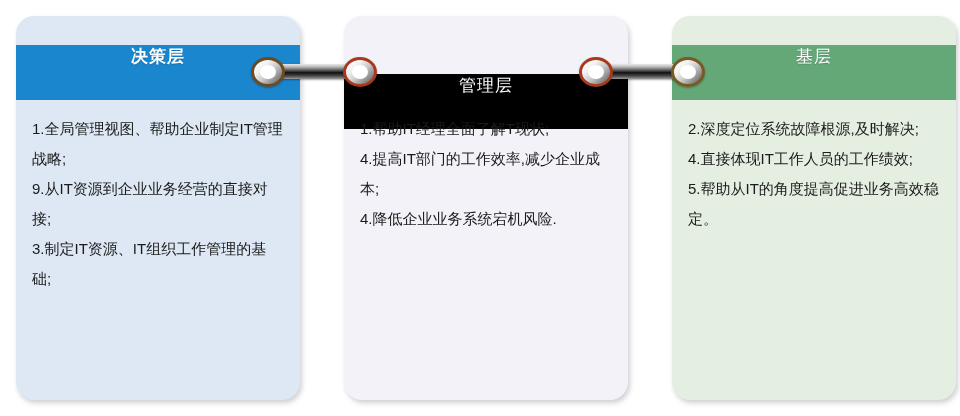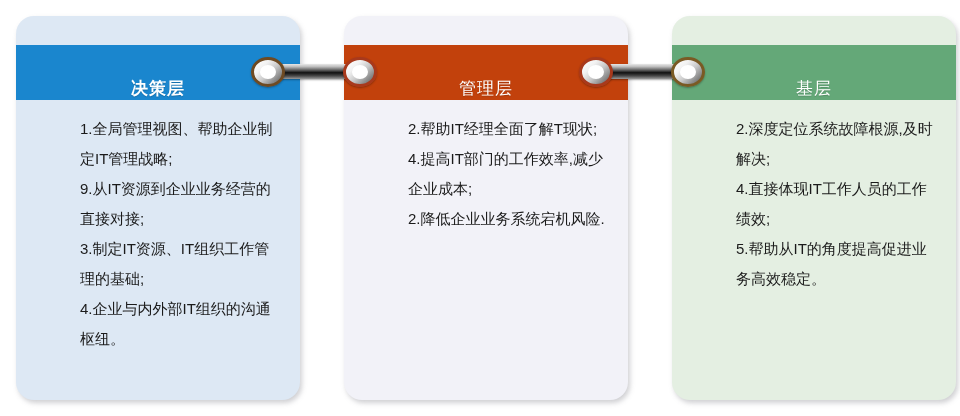--- a/index.html
+++ b/index.html
@@ -35,25 +35,25 @@
   .panel-2 { left: 344px; background: #f2f2f8; }
   .panel-3 { left: 672px; background: #e4efe2; }
 
   .panel-header {
     position: absolute;
     left: 0;
     top: 29px;
     width: 100%;
     height: 55px;
     display: flex;
-    align-items: flex-end;
+    align-items: flex-start;
     justify-content: center;
   }
   .panel-1 .panel-header { background: #1a86ce; }
-  .panel-2 .panel-header { background: #c2410c; }
+  .panel-2 .panel-header { background: #000000; margin-top: 29px; }
   .panel-3 .panel-header { background: #64a878; }
 
   .panel-title {
     color: #ffffff;
     font-size: 17px;
     font-weight: bold;
     letter-spacing: 1px;
     text-shadow: 0 1px 1px rgba(0,0,0,0.18);
   }
   .panel-2 .panel-title,
@@ -66,21 +66,20 @@
     width: 100%;
     padding: 14px 16px 10px 16px;
     box-sizing: border-box;
   }
   .body-line {
     font-size: 15px;
     line-height: 30px;
     color: #1b1b1b;
     white-space: pre-wrap;
     word-break: break-all;
-    margin-left: 48px;
   }
 
   
   .connector {
     position: absolute;
     top: 57px;
     width: 126px;
     height: 30px;
     z-index: 5;
   }
@@ -142,38 +141,37 @@
 <div id="diagram">
 
   <div class="panel panel-1">
     <div class="panel-header">
       <span class="panel-title">决策层</span>
     </div>
     <div class="panel-body">
       <div class="body-line">1.全局管理视图、帮助企业制定IT管理战略;</div>
       <div class="body-line">9.从IT资源到企业业务经营的直接对接;</div>
       <div class="body-line">3.制定IT资源、IT组织工作管理的基础;</div>
-      <div class="body-line">4.企业与内外部IT组织的沟通枢纽。</div>
     </div>
   </div>
 
   <div class="connector connector-1">
     <div class="conn-bar"></div>
     <div class="conn-ring ring-left"></div>
     <div class="conn-ring ring-right"></div>
   </div>
 
   <div class="panel panel-2">
     <div class="panel-header">
       <span class="panel-title">管理层</span>
     </div>
     <div class="panel-body">
-      <div class="body-line">2.帮助IT经理全面了解T现状;</div>
+      <div class="body-line">1.帮助IT经理全面了解T现状;</div>
       <div class="body-line">4.提高IT部门的工作效率,减少企业成本;</div>
-      <div class="body-line">2.降低企业业务系统宕机风险.</div>
+      <div class="body-line">4.降低企业业务系统宕机风险.</div>
     </div>
   </div>
 
   <div class="connector connector-2">
     <div class="conn-bar"></div>
     <div class="conn-ring ring-left"></div>
     <div class="conn-ring ring-right"></div>
   </div>
 
   <div class="panel panel-3">

